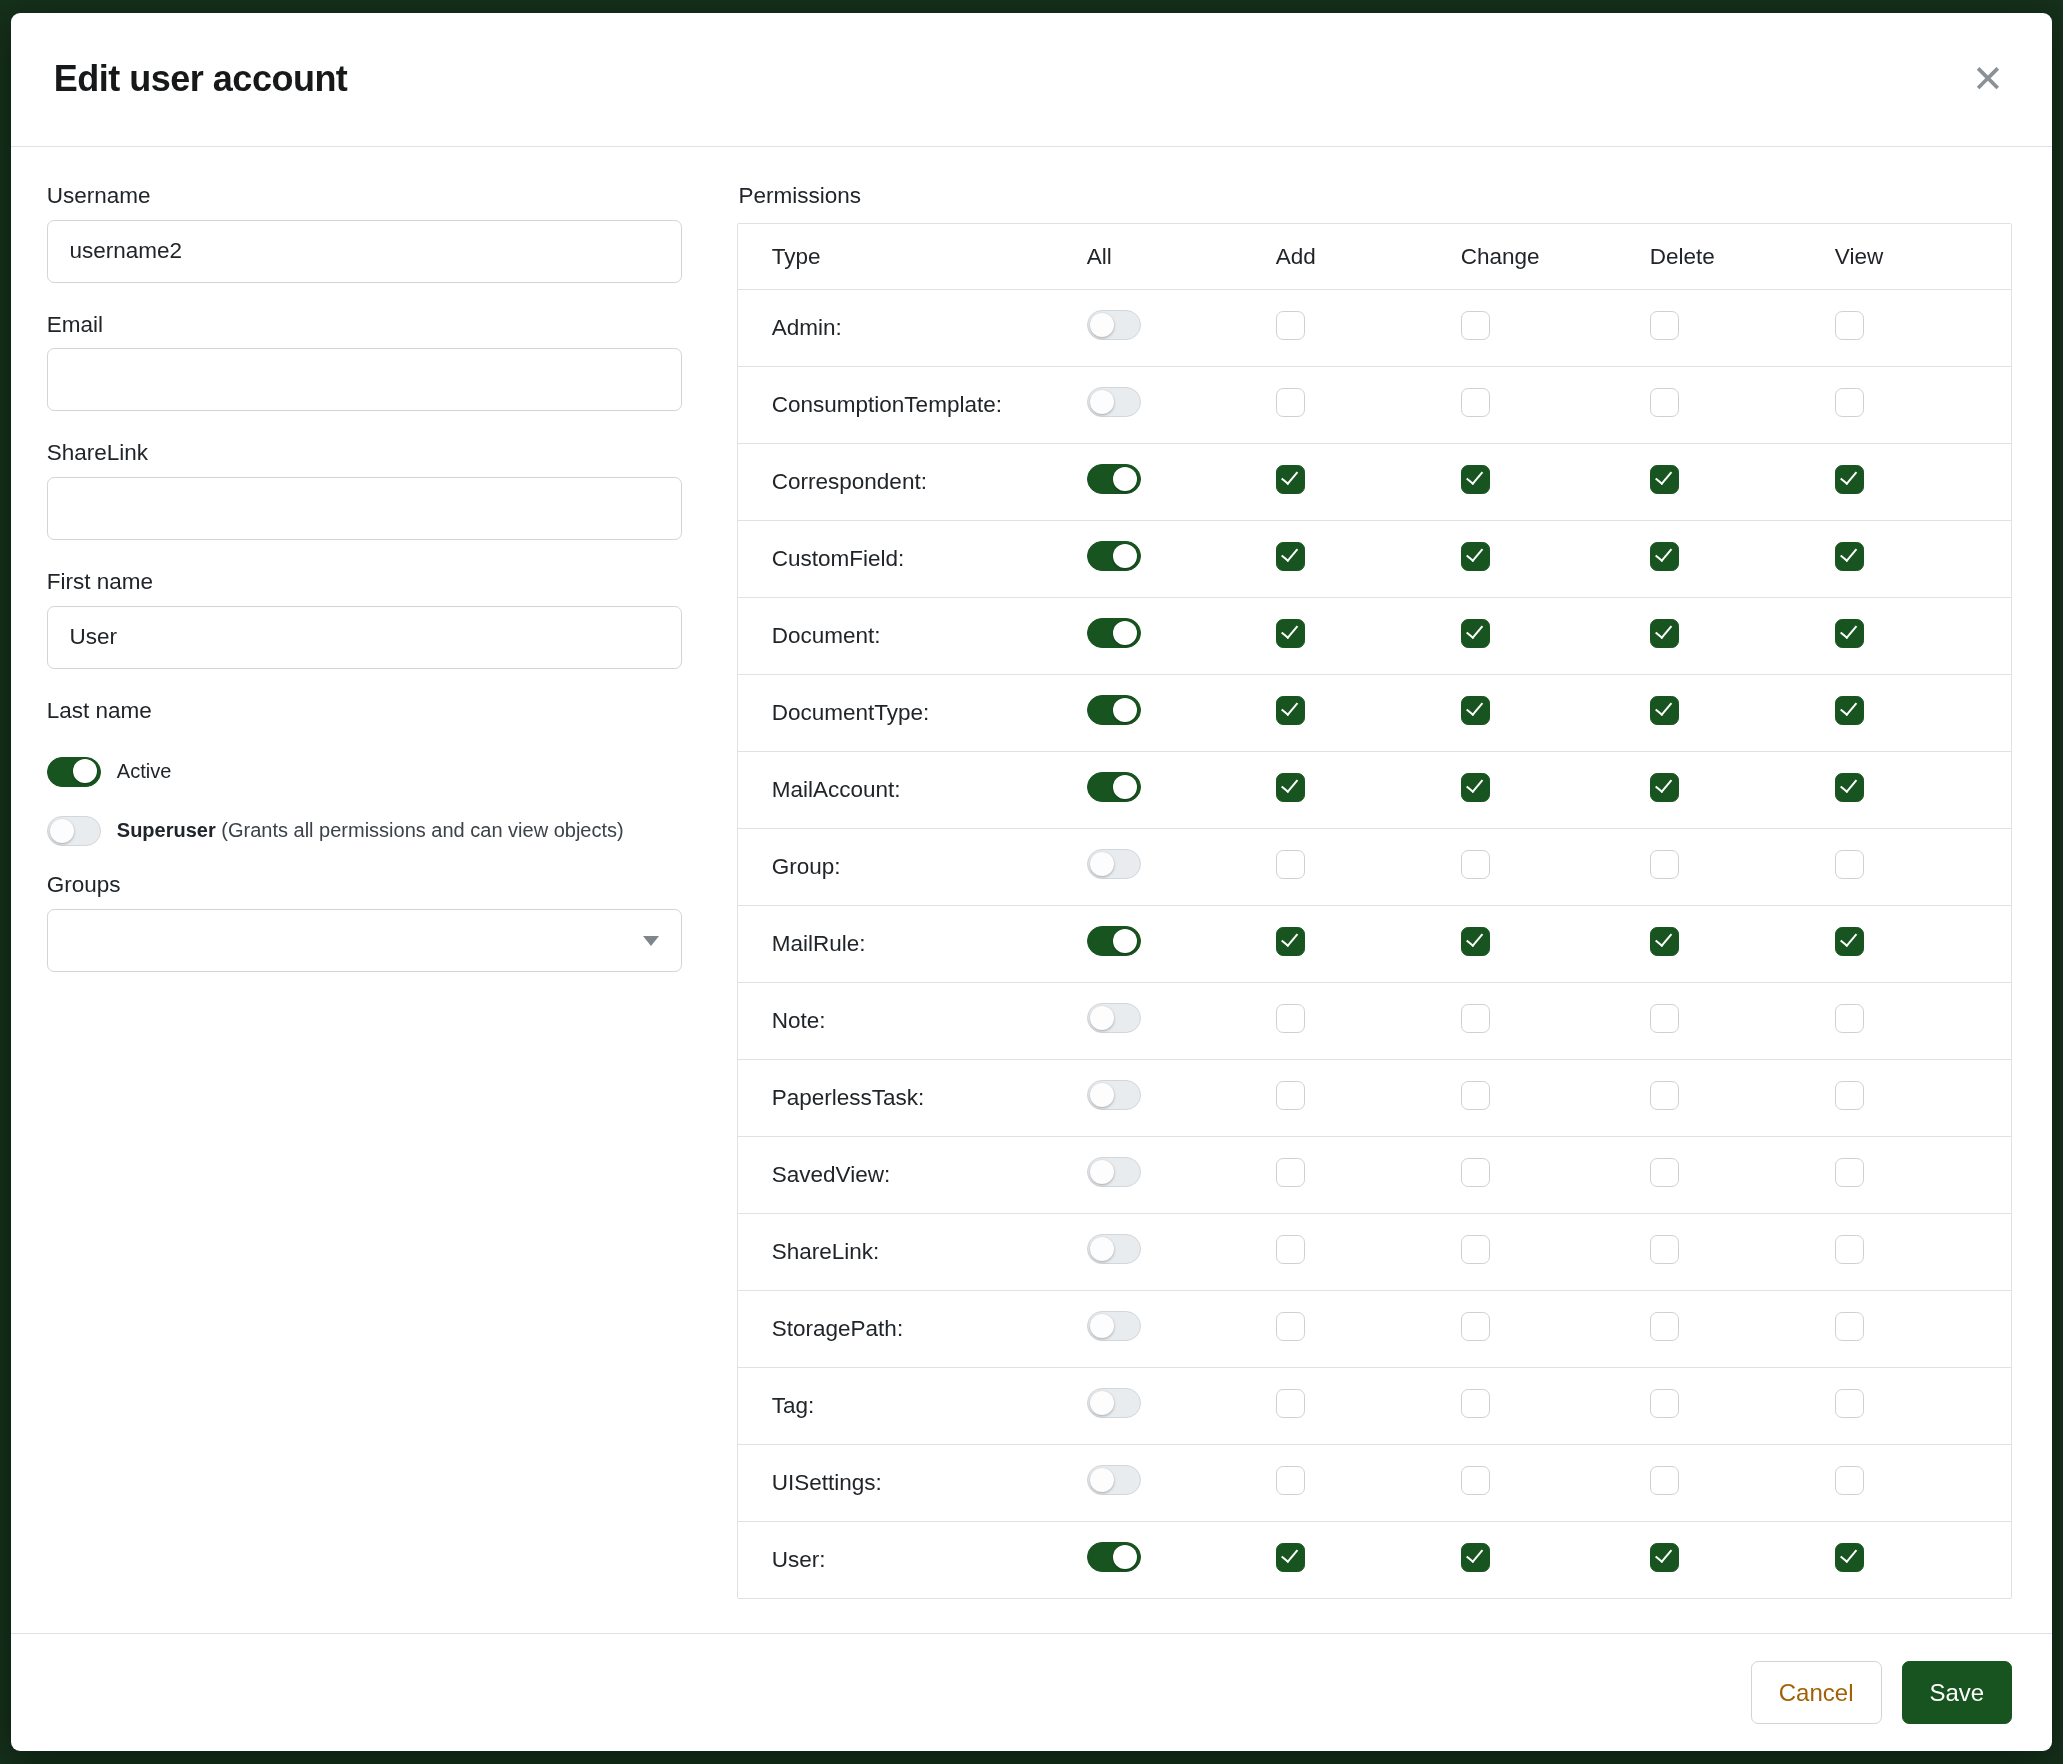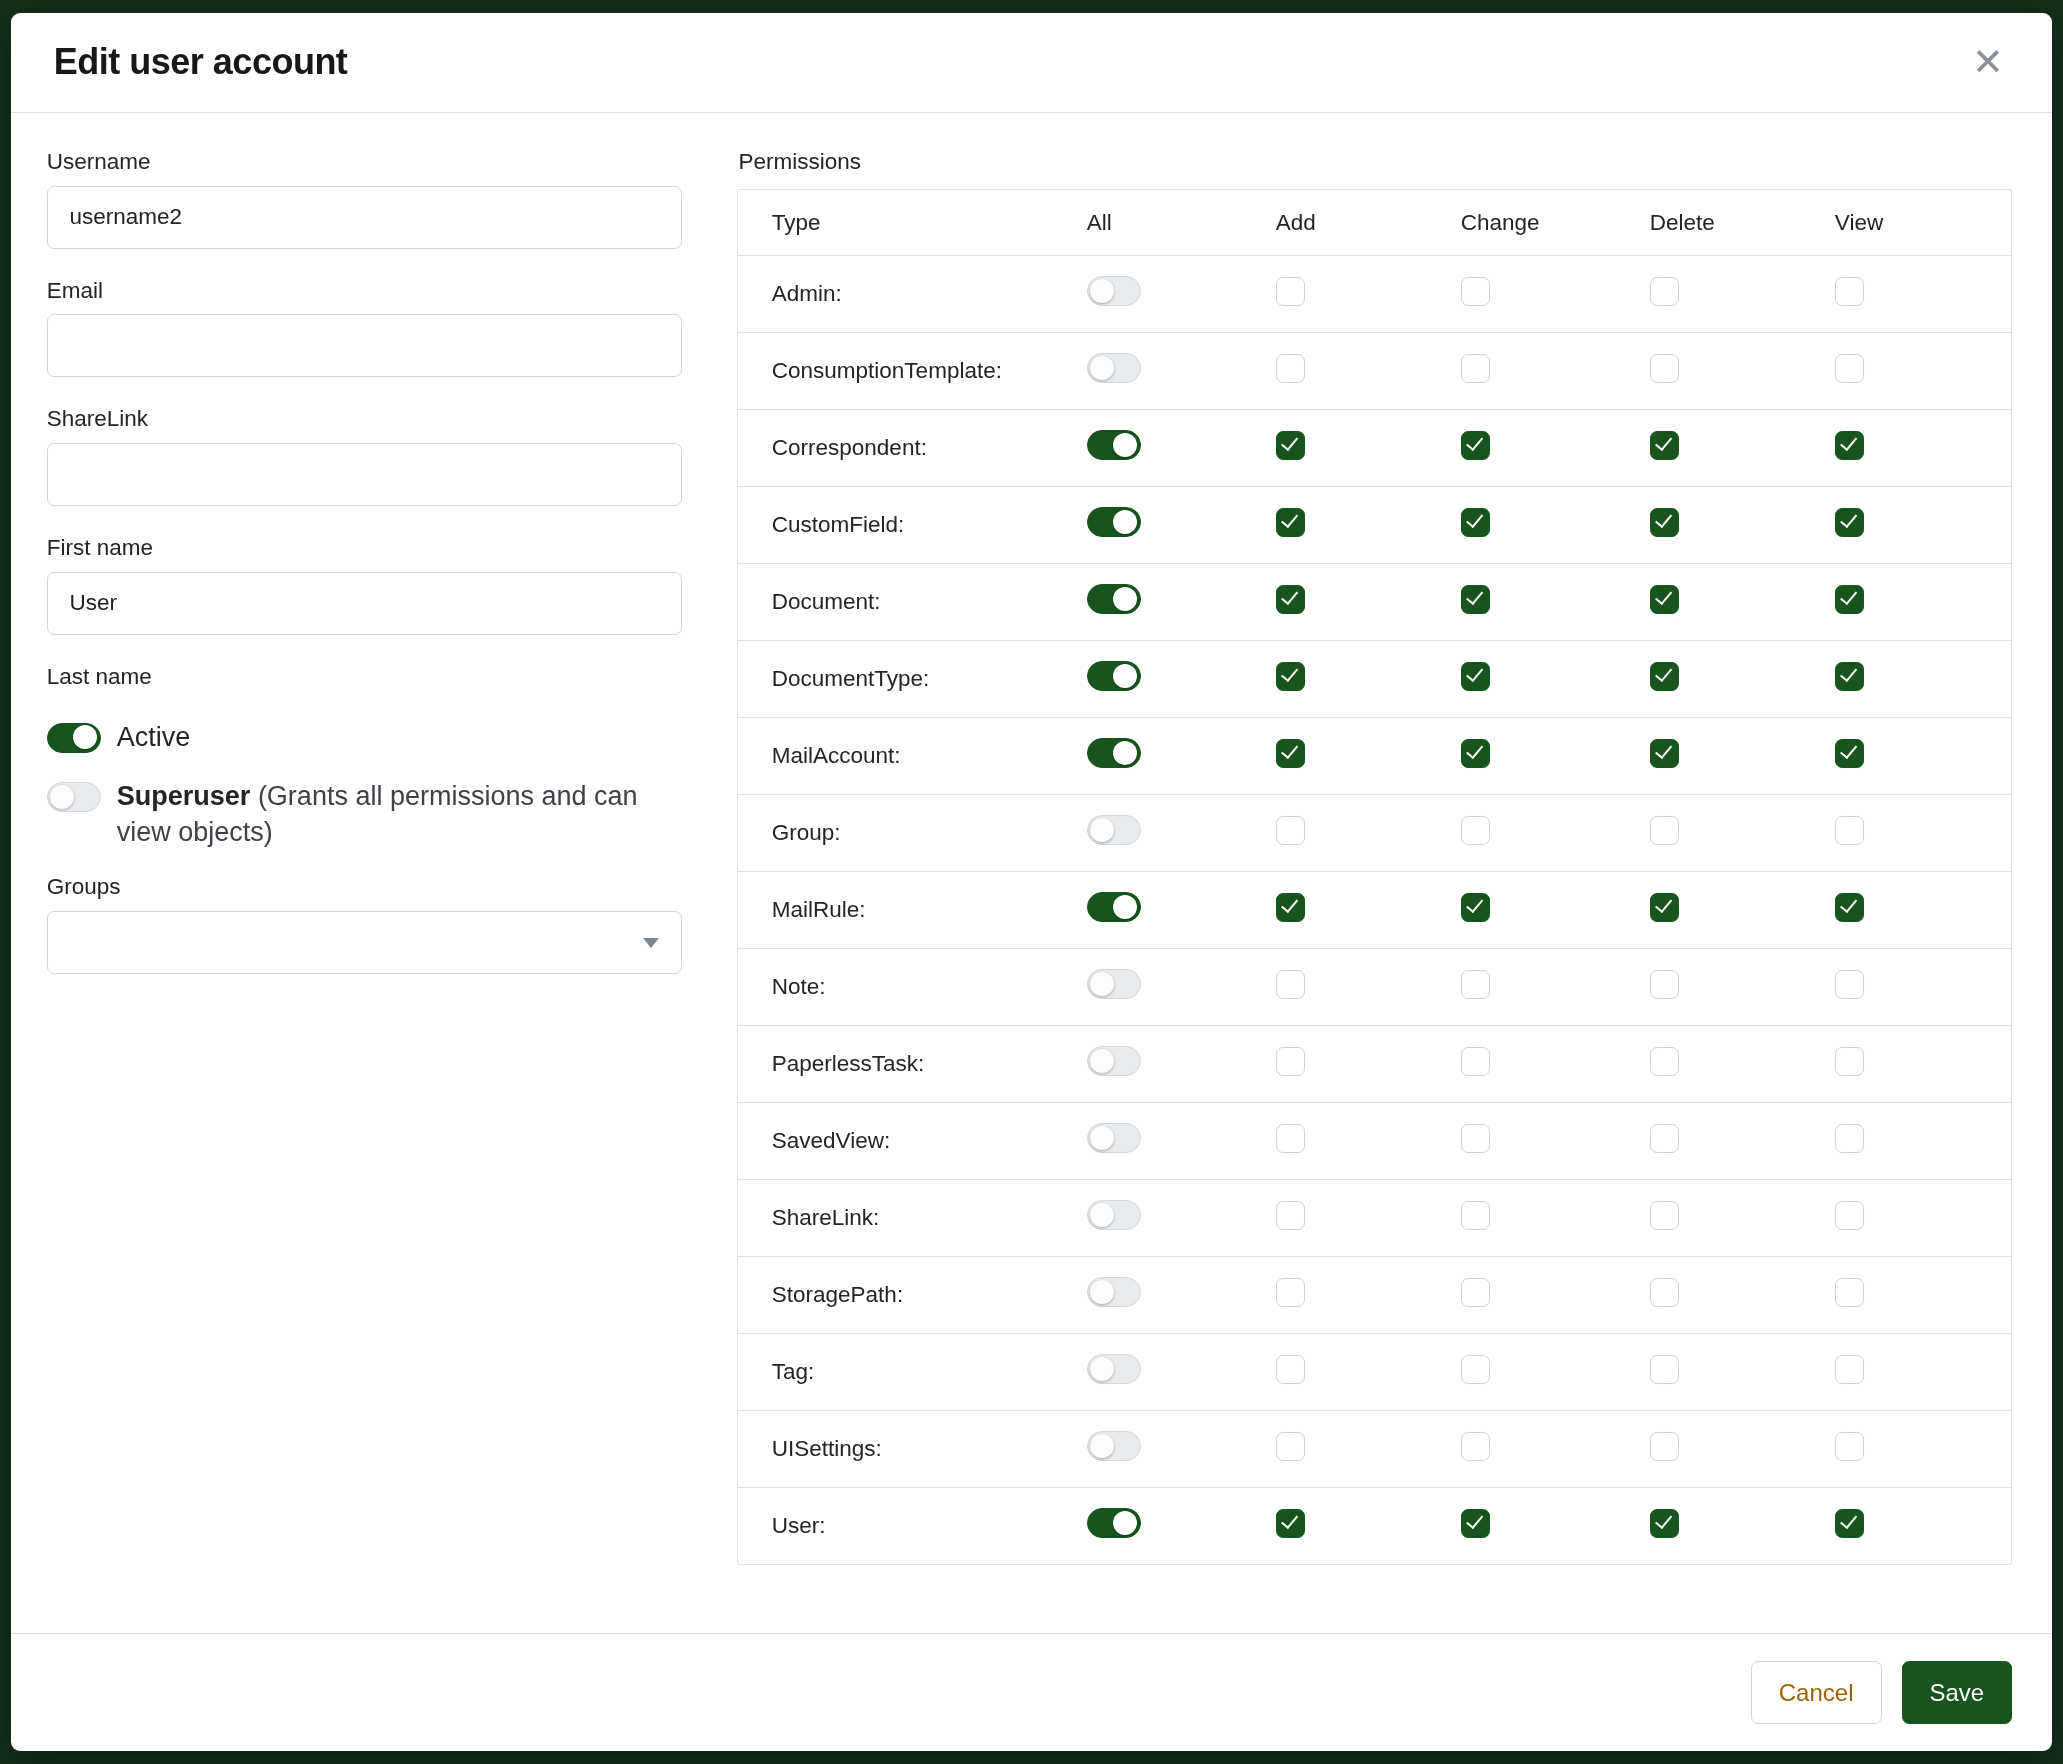--- a/index.html
+++ b/index.html
@@ -11,21 +11,21 @@
     font-family:"Liberation Sans", sans-serif; color:#212529;
   }
   .modal {
     position:absolute; left:10.8px; right:10.8px; top:12.6px; bottom:12.6px;
     background:#fff; border-radius:9px; display:flex; flex-direction:column;
     overflow:hidden; box-shadow:0 9px 36px rgba(0,0,0,.4);
   }
   
   .modal-header {
     display:flex; align-items:center; justify-content:space-between;
-    padding:27px 43px; border-bottom:0.9px solid var(--border); flex:none;
+    padding:44px 43px; border-bottom:0.9px solid var(--border); flex:none;
   }
   .modal-title { font-size:36px; font-weight:700; margin:0; color:#16181a; letter-spacing:-0.5px; }
   .close-btn {
     background:none; border:none; cursor:pointer; font-size:38px; line-height:1;
     color:#8a9197; font-weight:300; padding:3.6px 5.4px; font-family:inherit;
   }
   
   .modal-body { flex:1; display:flex; gap:55px; padding:36px 40px 0 36px; overflow:hidden; }
   .left-col { width:635px; flex:none; }
   .field { margin-bottom:29px; }
@@ -33,21 +33,21 @@
   .text-input, .select-box {
     width:100%; height:63px; border:1.4px solid var(--input-border); border-radius:7.2px;
     font-size:22.5px; padding:0 21.6px; font-family:inherit; color:#212529; background:#fff; outline:none;
   }
   .select-box { position:relative; cursor:pointer; }
   .caret {
     position:absolute; right:21.6px; top:26px; width:0; height:0;
     border-left:8px solid transparent; border-right:8px solid transparent;
     border-top:10px solid #7e868d;
   }
-  .switch-row { display:flex; align-items:flex-start; gap:16px; margin-bottom:23.4px; font-size:27px; line-height:36px; }
+  .switch-row { display:flex; align-items:flex-start; gap:16px; margin-bottom:23.4px; font-size:20px; line-height:36px; }
   .switch-row .toggle { margin-top:3.6px; flex:none; }
   .superuser-label { font-weight:700; }
   .superuser-note { color:#3c4248; }
   .groups-field { }
   
   .toggle {
     position:relative; display:inline-block; width:54px; height:30px; border-radius:15.3px;
     background:#e9ecef; border:0.9px solid #d2d7db; cursor:pointer;
   }
   .toggle::after {

